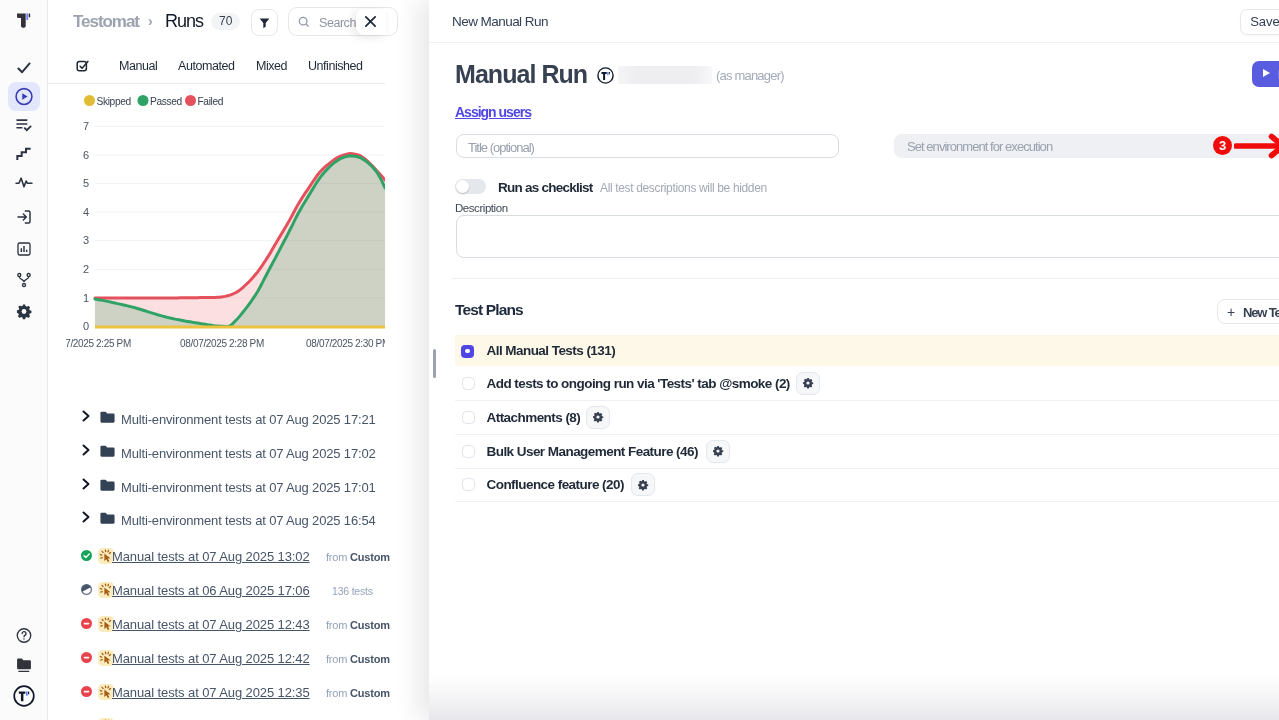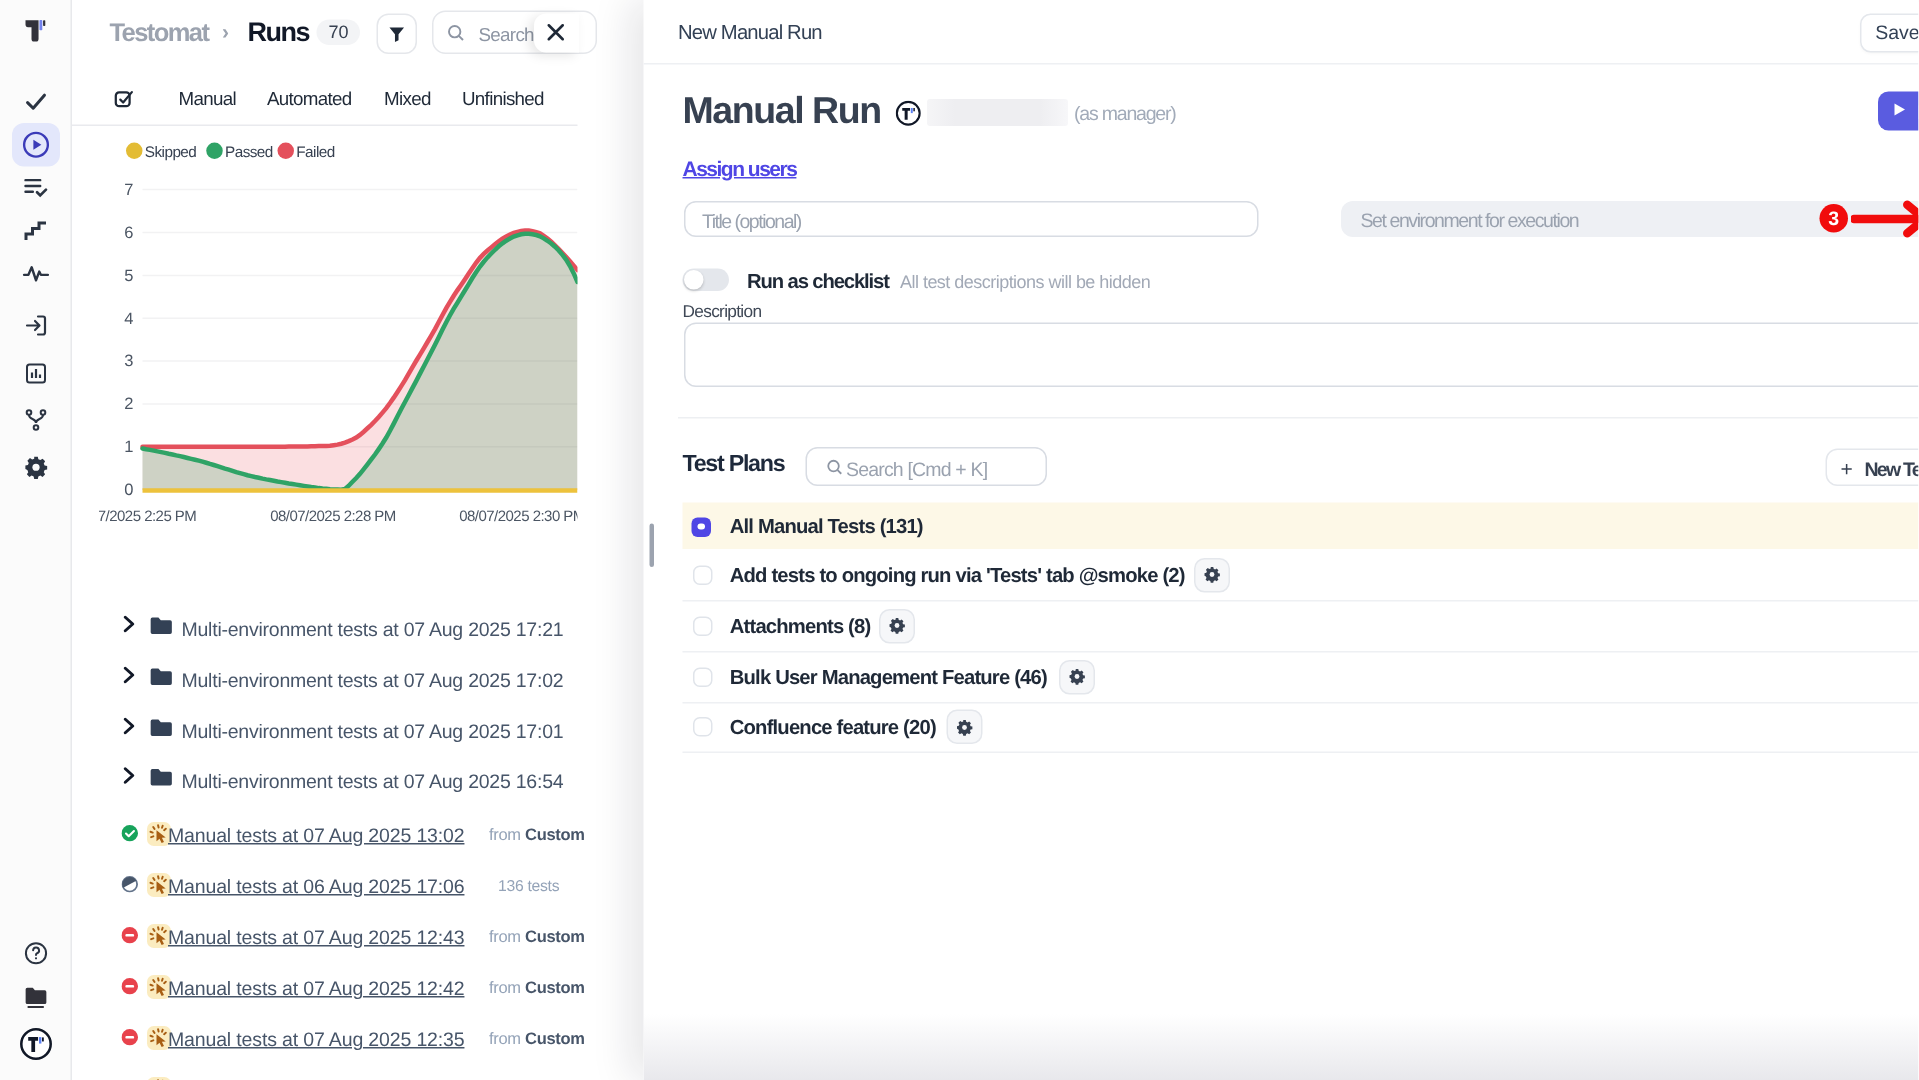--- a/index.html
+++ b/index.html
@@ -9,21 +9,21 @@
   svg { display:block; }
 
   
   #sidebar { position:absolute; left:0; top:0; width:48px; height:720px; background:#fbfbfb; border-right:1px solid #e8e9ec; }
   .sb-ic { position:absolute; left:0; width:48px; display:flex; justify-content:center; }
   #sb-active { position:absolute; left:8px; top:82px; width:32px; height:29px; background:#e3e7fb; border-radius:8px; }
 
   
   #crumb-testomat { position:absolute; left:73px; top:12px; font-size:17px; color:#9ca3af; font-weight:600; letter-spacing:-1.05px; }
   #crumb-sep { position:absolute; left:148px; top:13px; font-size:14px; color:#9ca3af; font-weight:700; }
-  #crumb-runs { position:absolute; left:165px; top:11px; font-size:18px; color:#111827; font-weight:700; letter-spacing:-1.0px; }
+  #crumb-runs { position:absolute; left:165px; top:11px; font-size:18px; color:#111827; font-weight:400; letter-spacing:-1.0px; }
   #crumb-badge { position:absolute; left:211px; top:13px; height:17px; padding:0 8px; background:#f3f4f6; border-radius:9px; font-size:12px; color:#374151; line-height:17px;text-align:right; }
   #filter-btn { position:absolute; left:251px; top:9px; width:27px; height:27px; background:#fff; border:1px solid #e5e7eb; border-radius:8px; display:flex; align-items:center; justify-content:center; }
   #search-box { position:absolute; left:288px; top:7px; width:110px; height:29px; background:#fff; border:1px solid #e5e7eb; border-radius:9px; }
   #search-box .mag { position:absolute; left:8px; top:7px; }
   #search-box .ph { position:absolute; left:30px; top:8px; font-size:12.5px; color:#8d95a3; letter-spacing:-0.45px; }
 
   
   #tabs { position:absolute; left:48px; top:48px; width:337px; height:36px; border-bottom:1px solid #e9eaee; }
   .tab { position:absolute; top:10.5px; font-size:12.5px; color:#1f2937; letter-spacing:-0.45px; }
 
@@ -383,27 +383,20 @@
 
     <div id="desc-label">Description</div>
     <div id="desc-area" class="input"></div>
     <svg style="position:absolute;left:882px;top:247px" width="10" height="10" viewBox="0 0 10 10" stroke="#a8afbb" stroke-width="1.2">
         <path d="M9 1 L1 9 M9 5.5 L5.5 9"></path>
       </svg>
 
     <div id="divider2"></div>
 
     <div id="tp-title">Test Plans</div>
-    <div id="tp-search">
-      <svg style="position:absolute;left:12px;top:6px" width="13" height="13" viewBox="0 0 24 24" fill="none" stroke="#8d95a3" stroke-width="2.2">
-          <circle cx="10.5" cy="10.5" r="6.5"></circle>
-          <path d="M15.5 15.5 L20 20"></path>
-        </svg>
-      <span class="ph">Search [Cmd + K]</span>
-    </div>
     <div id="ntp-btn">
         <span class="pl">+</span>
         <span class="tx">New Test Plan</span>
       </div>
 
     <div id="tp-list">
         <div id="tp-sel"></div>
   <div style="position:absolute;left:32px;top:344.5px;width:13px;height:13px;background:#4f46e5;border-radius:4px"></div>
   <div style="position:absolute;left:36.4px;top:348.9px;width:4.6px;height:4.6px;background:#fff;border-radius:50%"></div>
   <div class="tp-text" style="left:57.5px;top:343px">All Manual Tests (131)</div>

